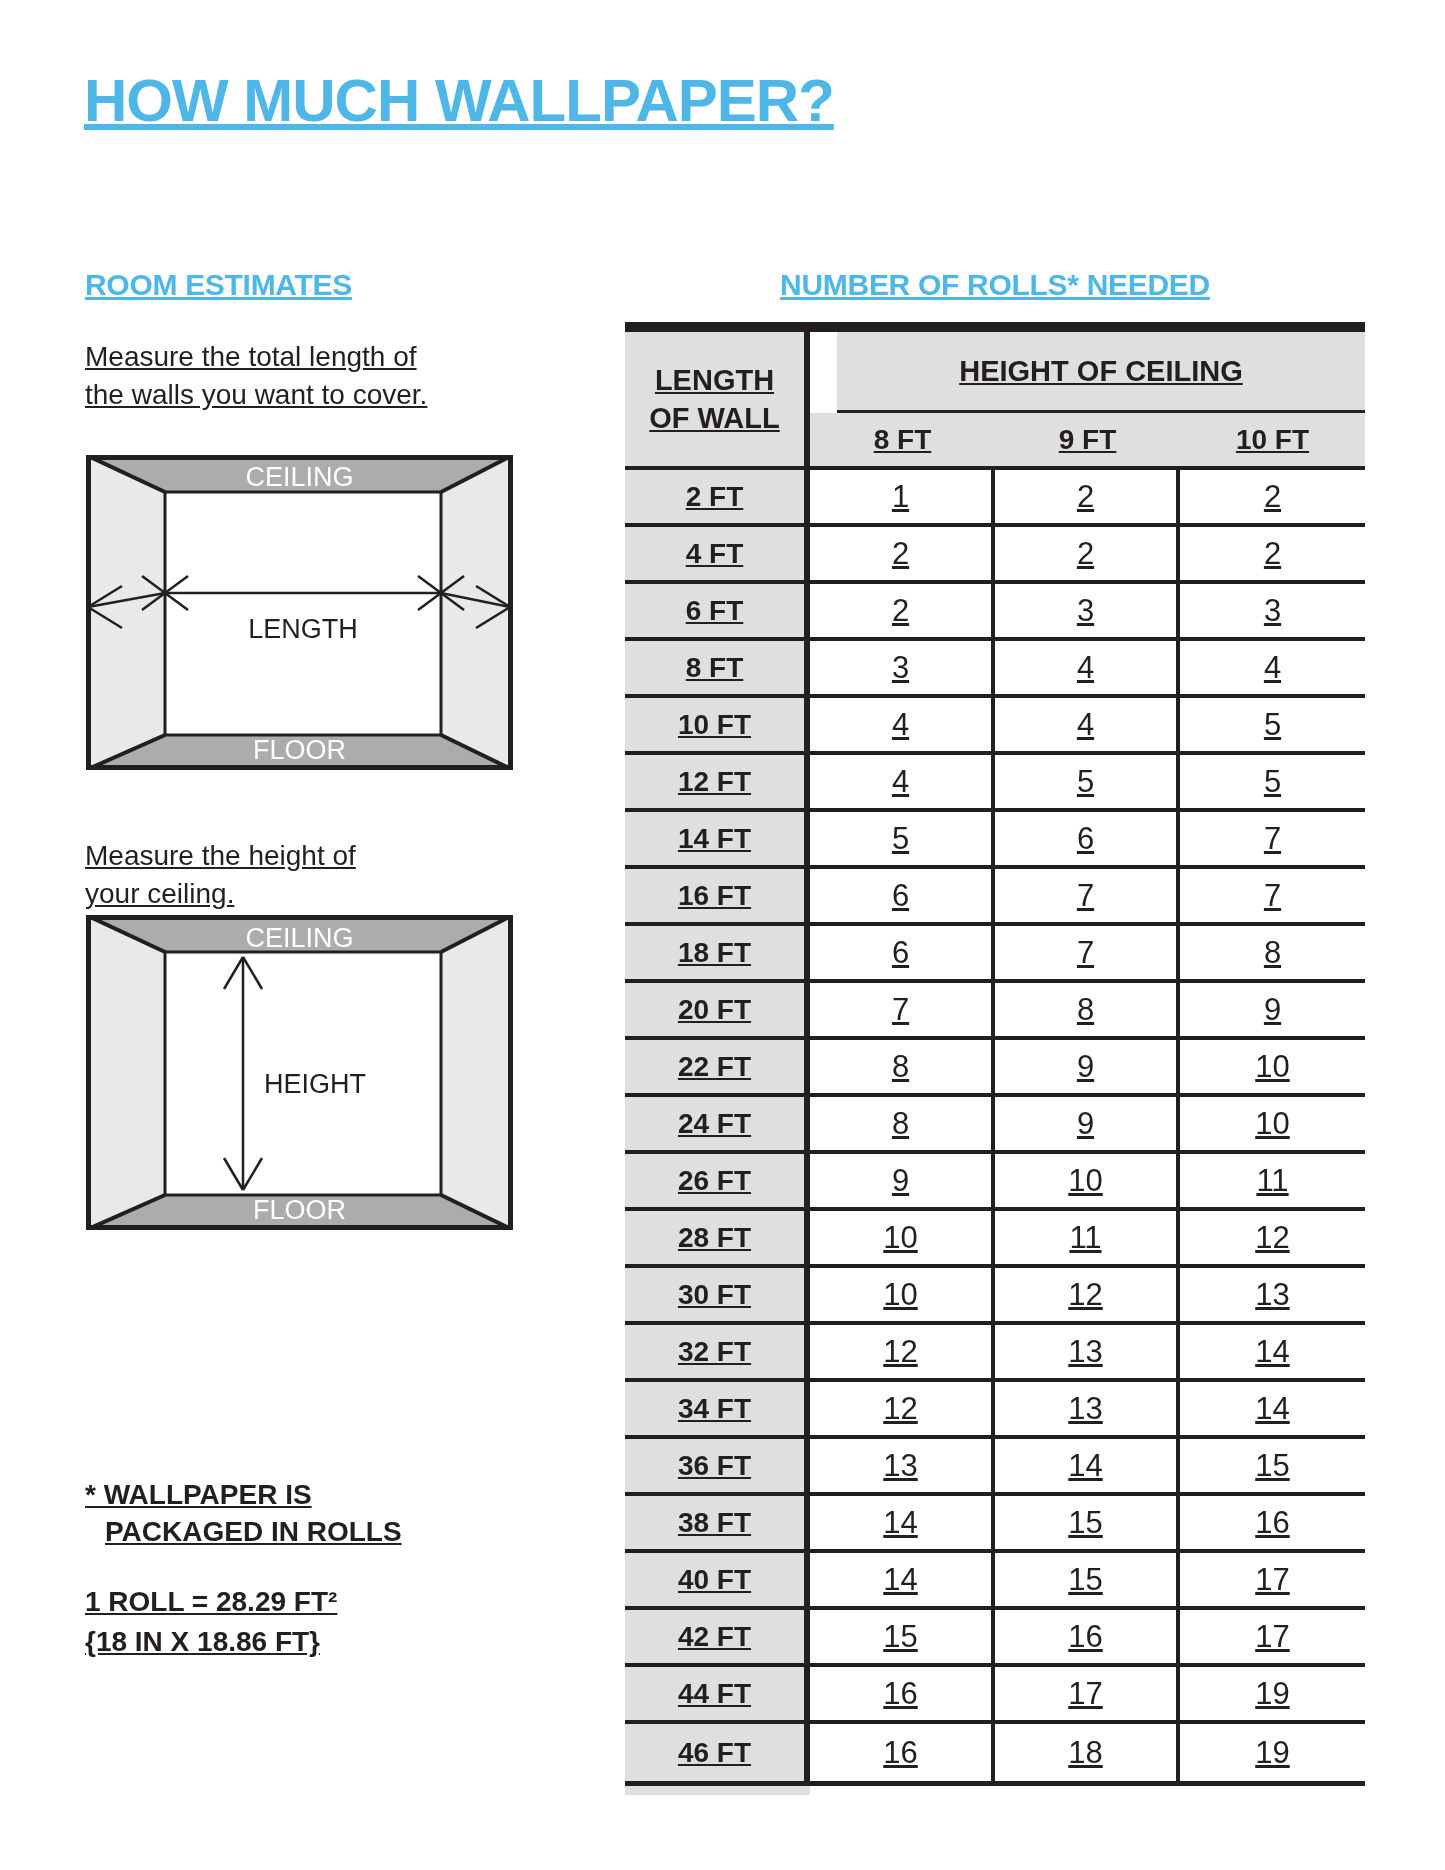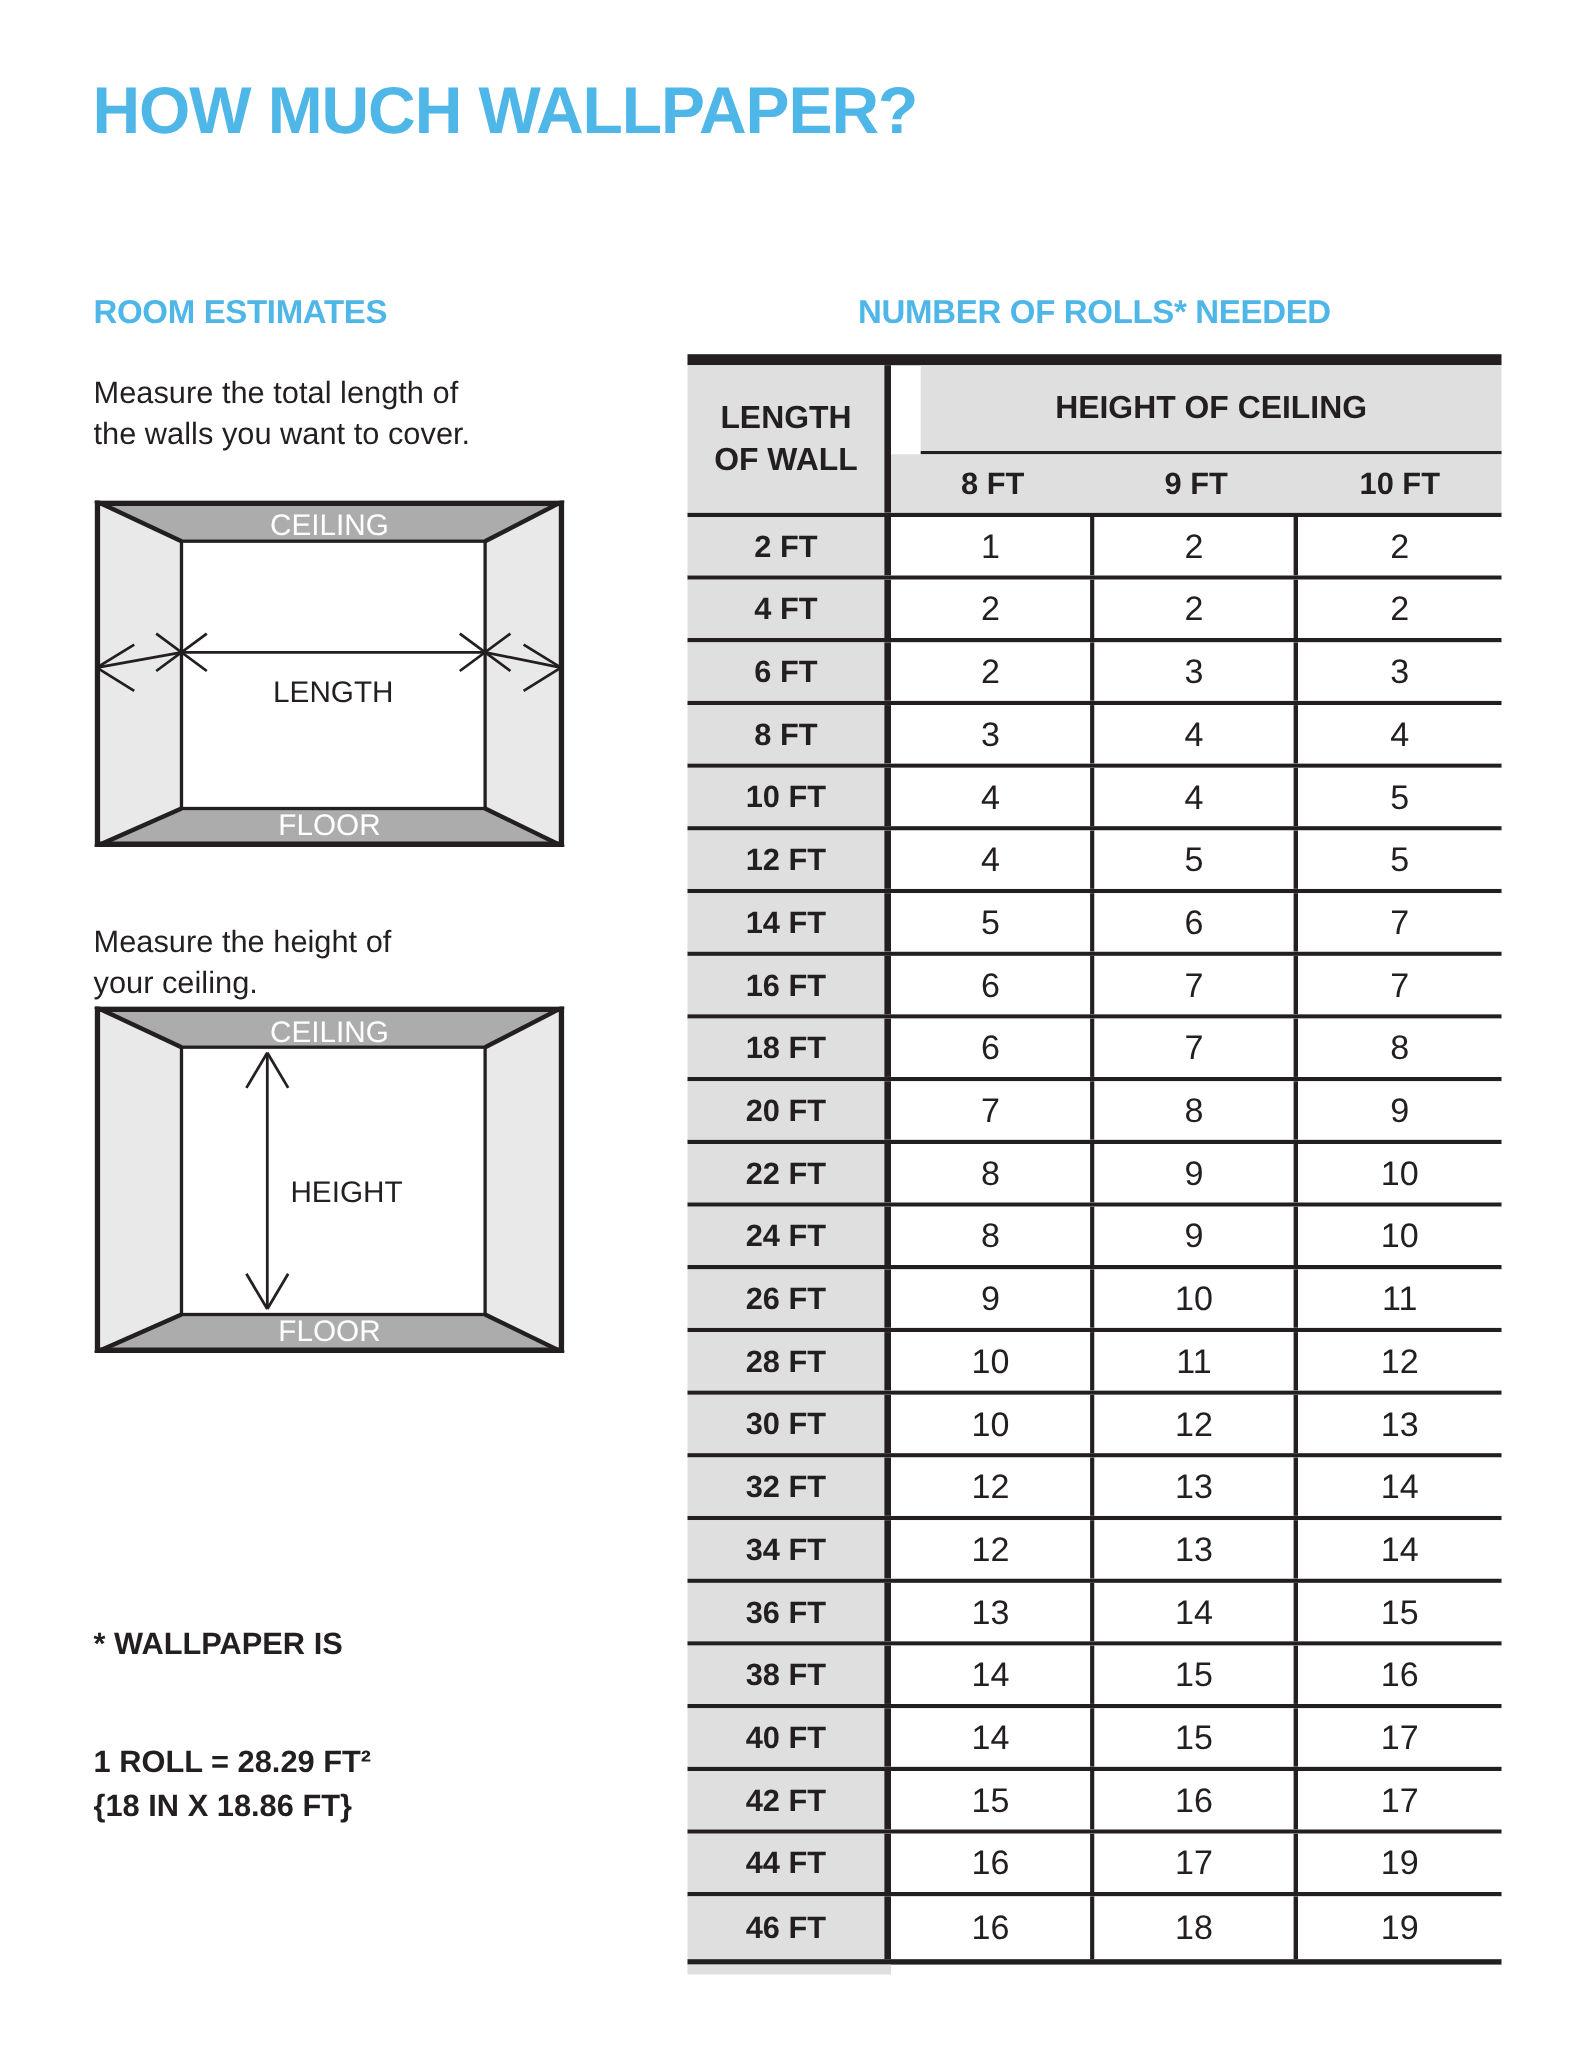--- a/index.html
+++ b/index.html
@@ -9,21 +9,21 @@
     --darkgray:#ACACAC;
     --wallgray:#E9E9E9;
   }
   *{margin:0;padding:0;box-sizing:border-box;}
   body{background:#fff;}
   .page{
     position:relative;width:1445px;height:1870px;background:#ffffff;
     font-family:"Liberation Sans","DejaVu Sans",sans-serif;color:var(--ink);
     overflow:hidden;
   }
-  .abs{position:absolute;}
+  .abs{position:absolute;text-decoration:underline;}
   .title{
     left:84px;top:70px;font-size:60px;font-weight:700;color:var(--accent);
     letter-spacing:-1px;line-height:62px;white-space:nowrap;
   }
   .sec-head{font-size:30px;font-weight:700;color:var(--accent);letter-spacing:-0.3px;white-space:nowrap;}
   .left-head{left:85px;top:268px;}
   .table-head{left:625px;top:268px;width:740px;text-align:center;}
   .para{left:85px;font-size:28px;line-height:38px;}
   .p1{top:338px;}
   .p2{top:810px;margin-top:27px;}
@@ -137,20 +137,21 @@
       <line x1="157" y1="42" x2="176" y2="74"></line>
       <line x1="157" y1="275" x2="138" y2="243"></line>
       <line x1="157" y1="275" x2="176" y2="243"></line>
     </g>
     <text x="178" y="178" text-anchor="start" font-size="27" fill="#231F20">HEIGHT</text>
   </svg>
 
 
   <div class="abs footnote">
       <div>* WALLPAPER IS</div>
+      <div>PACKAGED IN ROLLS</div>
     </div>
 
   <div class="abs rollinfo">
       <div>1 ROLL = 28.29 FT²</div>
       <div>{18 IN X 18.86 FT}</div>
     </div>
 
   <div class="abs rolls-table">
     <div class="t-top"></div>
     <div class="t-head">

